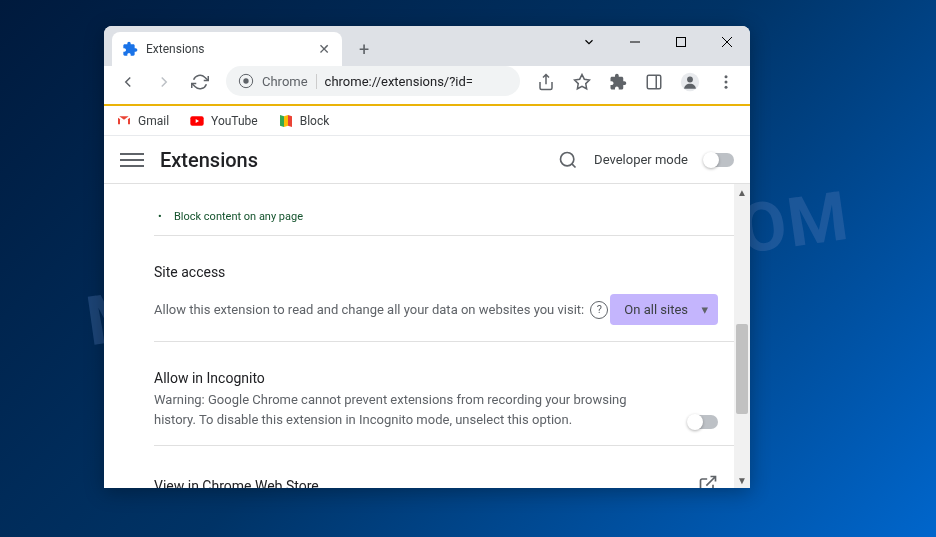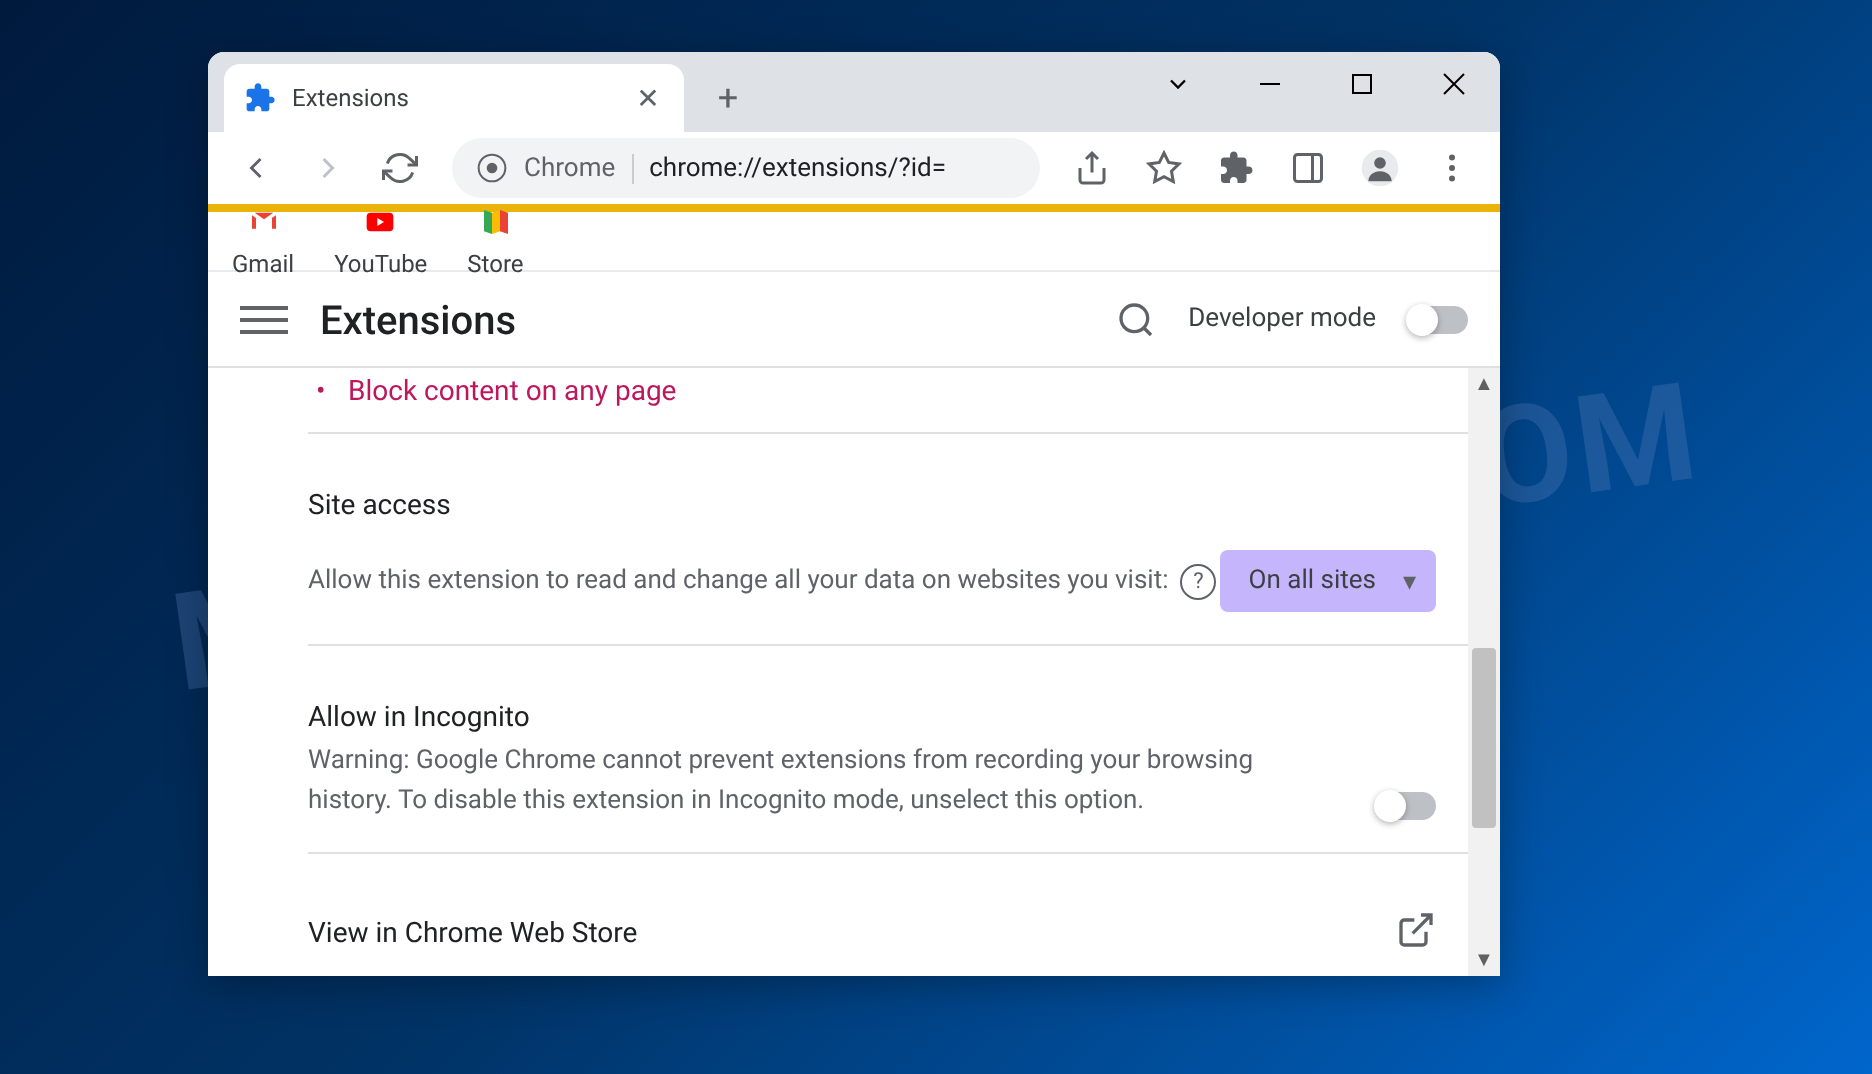--- a/index.html
+++ b/index.html
@@ -6,46 +6,46 @@
     body { width: 936px; height: 537px; background: linear-gradient(135deg, #001a3d 0%, #003366 50%, #0066cc 100%); position: relative; overflow: hidden; }
     .watermark { position: absolute; top: 50%; left: 50%; transform: translate(-50%, -50%) rotate(-8deg); font-size: 68px; font-weight: 700; color: rgba(80, 120, 180, 0.35); letter-spacing: 2px; white-space: nowrap; z-index: 1; pointer-events: none; }
     .browser { position: absolute; top: 26px; left: 104px; width: 646px; height: 462px; background: #fff; border-radius: 8px 8px 0 0; box-shadow: 0 4px 20px rgba(0,0,0,0.3); z-index: 2; display: flex; flex-direction: column; overflow: hidden; }
     .titlebar { height: 40px; background: #dee1e6; display: flex; align-items: flex-end; position: relative; }
     .tab { background: #fff; height: 34px; margin-left: 8px; border-radius: 8px 8px 0 0; display: flex; align-items: center; padding: 0 10px; width: 230px; font-size: 12px; color: #3c4043; }
     .tab-icon { width: 16px; height: 16px; margin-right: 8px; color: #1a73e8; }
     .tab-close { margin-left: auto; width: 16px; height: 16px; display: flex; align-items: center; justify-content: center; font-size: 14px; color: #5f6368; cursor: pointer; }
     .new-tab { width: 28px; height: 28px; display: flex; align-items: center; justify-content: center; color: #5f6368; margin-left: 8px; margin-bottom: 3px; font-size: 18px; cursor: pointer; }
     .win-controls { position: absolute; right: 0; top: 0; display: flex; height: 32px; }
     .win-btn { width: 46px; display: flex; align-items: center; justify-content: center; color: #000; cursor: pointer; }
-    .toolbar { height: 40px; background: #fff; display: flex; align-items: center; padding: 0 8px; gap: 4px; border-bottom: 4px solid #eab308; }
+    .toolbar { height: 40px; background: #fff; display: flex; align-items: flex-start; padding: 0 8px; gap: 4px; border-bottom: 2px solid #eab308; }
     .nav-btn { width: 32px; height: 32px; display: flex; align-items: center; justify-content: center; color: #5f6368; border-radius: 50%; cursor: pointer; }
     .nav-btn.disabled { color: #bdc1c6; }
     .address-bar { flex: 1; height: 30px; background: #f1f3f4; border-radius: 15px; display: flex; align-items: center; padding: 0 12px; margin: 0 6px; font-size: 13px; color: #5f6368; gap: 8px; }
     .address-prefix { color: #5f6368; border-right: 1px solid #ccc; padding-right: 8px; }
     .address-text { color: #202124; }
     .toolbar-icon { width: 32px; height: 32px; display: flex; align-items: center; justify-content: center; color: #5f6368; cursor: pointer; }
     .bookmarks { height: 30px; background: #fff; display: flex; align-items: center; padding: 0 12px; gap: 20px; font-size: 12px; color: #3c4043; border-bottom: 1px solid #e8eaed; }
-    .bookmark { display: flex; align-items: center; gap: 6px; cursor: pointer; flex-direction: column; }
+    .bookmark { display: flex; align-items: center; gap: 6px; cursor: pointer; }
     .bk-icon { width: 16px; height: 16px; display: flex; align-items: center; justify-content: center; }
     .page-header { height: 48px; display: flex; align-items: center; padding: 0 16px; border-bottom: 1px solid #e0e0e0; }
     .menu-icon { width: 24px; height: 24px; display: flex; flex-direction: column; justify-content: center; gap: 4px; margin-right: 16px; cursor: pointer; }
     .menu-icon span { height: 2px; background: #5f6368; display: block; }
     .page-title { font-size: 20px; font-weight: 500; color: #202124; }
     .header-right { margin-left: auto; display: flex; align-items: center; gap: 16px; }
     .dev-mode { font-size: 13px; color: #3c4043; }
     .toggle { width: 30px; height: 14px; background: #bdc1c6; border-radius: 7px; position: relative; cursor: pointer; }
     .toggle::after { content: ''; position: absolute; width: 16px; height: 16px; background: #fff; border-radius: 50%; top: -1px; left: -1px; box-shadow: 0 1px 3px rgba(0,0,0,0.3); }
     .content-wrap { flex: 1; display: flex; overflow: hidden; }
     .content { flex: 1; overflow-y: auto; padding: 0 0 0 50px; }
     .scrollbar { width: 16px; background: #f1f1f1; position: relative; }
     .scroll-thumb { position: absolute; width: 12px; left: 2px; top: 140px; height: 90px; background: #c1c1c1; border-radius: 2px; }
     .scroll-arrow { position: absolute; width: 16px; height: 16px; display: flex; align-items: center; justify-content: center; color: #606060; font-size: 10px; }
     .scroll-arrow.up { top: 0; }
     .scroll-arrow.down { bottom: 0; }
-    .bullet-item { font-size: 14px; color: #be185d; padding: 4px 0 12px 20px; position: relative; }
+    .bullet-item { font-size: 11px; color: #14532d; padding: 4px 0 12px 20px; position: relative; margin-top: 22px; }
     .bullet-item::before { content: '•'; position: absolute; left: 4px; }
     .section { border-top: 1px solid #e0e0e0; padding: 28px 16px 16px 0; }
     .section-label { font-size: 14px; color: #202124; margin-bottom: 14px; }
     .row { display: flex; align-items: center; font-size: 13px; color: #5f6368; margin-top: 11px; }
     .help-icon { width: 18px; height: 18px; border: 1.5px solid #5f6368; border-radius: 50%; display: inline-flex; align-items: center; justify-content: center; font-size: 11px; margin-left: 6px; cursor: pointer; }
     .dropdown { margin-left: auto; background: #c4b5fd; padding: 8px 30px 8px 14px; font-size: 13px; color: #3c4043; position: relative; cursor: pointer; border-radius: 4px; }
     .dropdown::after { content: '▾'; position: absolute; right: 10px; color: #5f6368; }
     .incognito-row { display: flex; align-items: flex-end; }
     .incognito-text { flex: 1; padding-right: 20px; }
     .incognito-title { font-size: 14px; color: #202124; margin-bottom: 4px; }
@@ -175,21 +175,21 @@
       <span>YouTube</span>
     </div>
     <div class="bookmark">
       <span class="bk-icon">
           <svg width="16" height="16" viewBox="0 0 24 24">
             <path fill="#34A853" d="M3 3l6 2v16l-6-2z"></path>
             <path fill="#FBBC04" d="M9 5l6-2v16l-6 2z"></path>
             <path fill="#EA4335" d="M15 3l6 2v16l-6-2z"></path>
           </svg>
         </span>
-      <span>Store</span>
+      <span>Block</span>
     </div>
   </div>
 
   <div class="page-header">
     <div class="menu-icon">
         <span></span>
         <span></span>
         <span></span>
       </div>
     <div class="page-title">Extensions</div>

